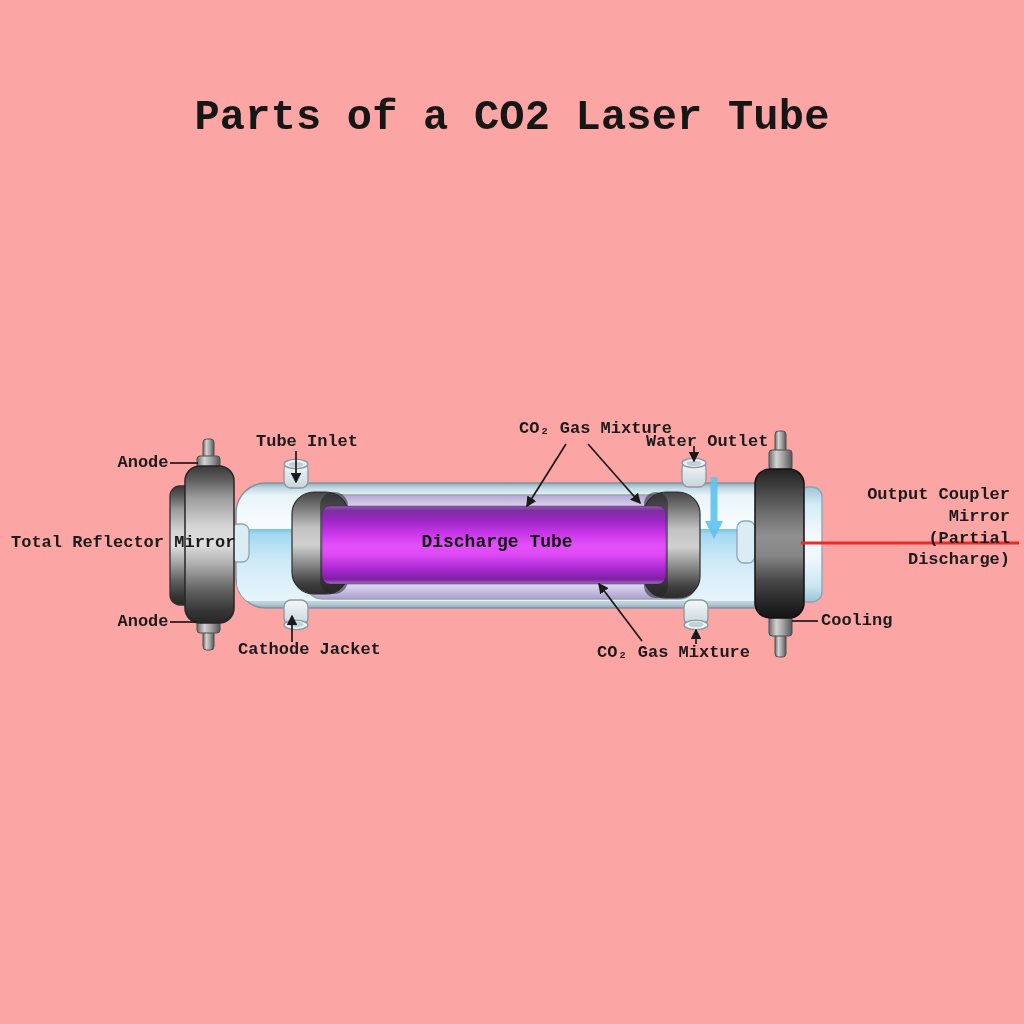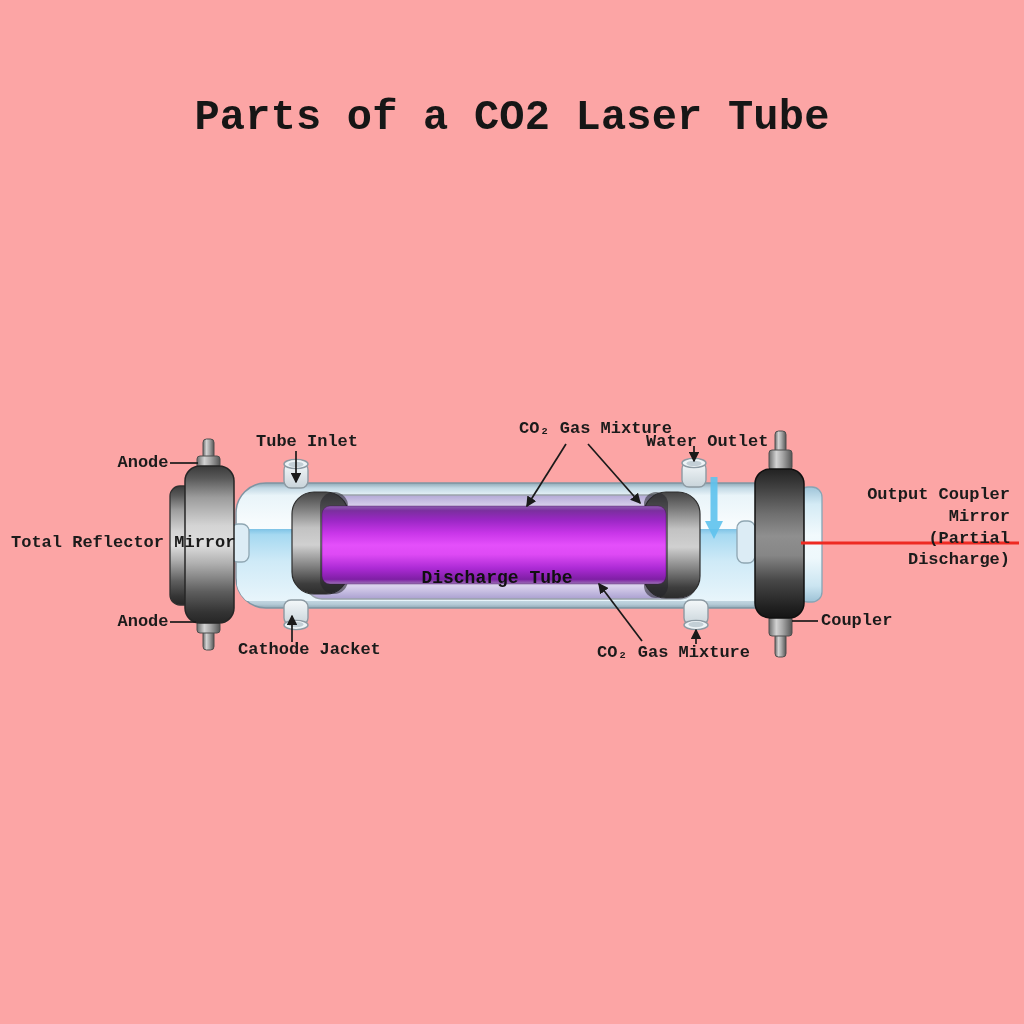--- a/index.html
+++ b/index.html
@@ -13,21 +13,21 @@
   }
   .art{position:absolute;left:0;top:0;width:1024px;height:1024px;}
   .lbl{
     position:absolute;font-size:17px;font-weight:600;color:#1b1b1b;
     white-space:nowrap;line-height:1.28;
   }
   .lbl.right{text-align:center;}
   .lbl.center{text-align:right;white-space:normal;}
   .lbl-discharge{
     position:absolute;font-size:18px;font-weight:700;color:#101010;
-    text-align:center;white-space:nowrap;margin-top:36px;
+    text-align:center;white-space:nowrap;
   }
 </style>
 </head>
 <body>
 
 <div class="canvas">
 
   <h1 class="title">Parts of a CO2 Laser Tube</h1>
 
   <svg class="art" viewBox="0 0 1024 1024">
@@ -216,15 +216,15 @@
     <div>Output Coupler Mirror</div>
     <div>(Partial Discharge)</div>
   </div>
 
   <div class="lbl" style="left:3px;top:532px;margin-left:8px;">Total Reflector Mirror</div>
   <div class="lbl-discharge" style="left:417px;top:532px;width:160px;">Discharge Tube</div>
 
   <div class="lbl right" style="left:117px;top:611px;width:52px;">Anode</div>
   <div class="lbl" style="left:238px;top:639px;">Cathode Jacket</div>
   <div class="lbl" style="left:597px;top:642px;">CO₂ Gas Mixture</div>
-  <div class="lbl" style="left:821px;top:610px;">Coupler</div>
+  <div class="lbl" style="left:821px;top:610px;">Cooling</div>
 
 </div>
 
 </body></html>

